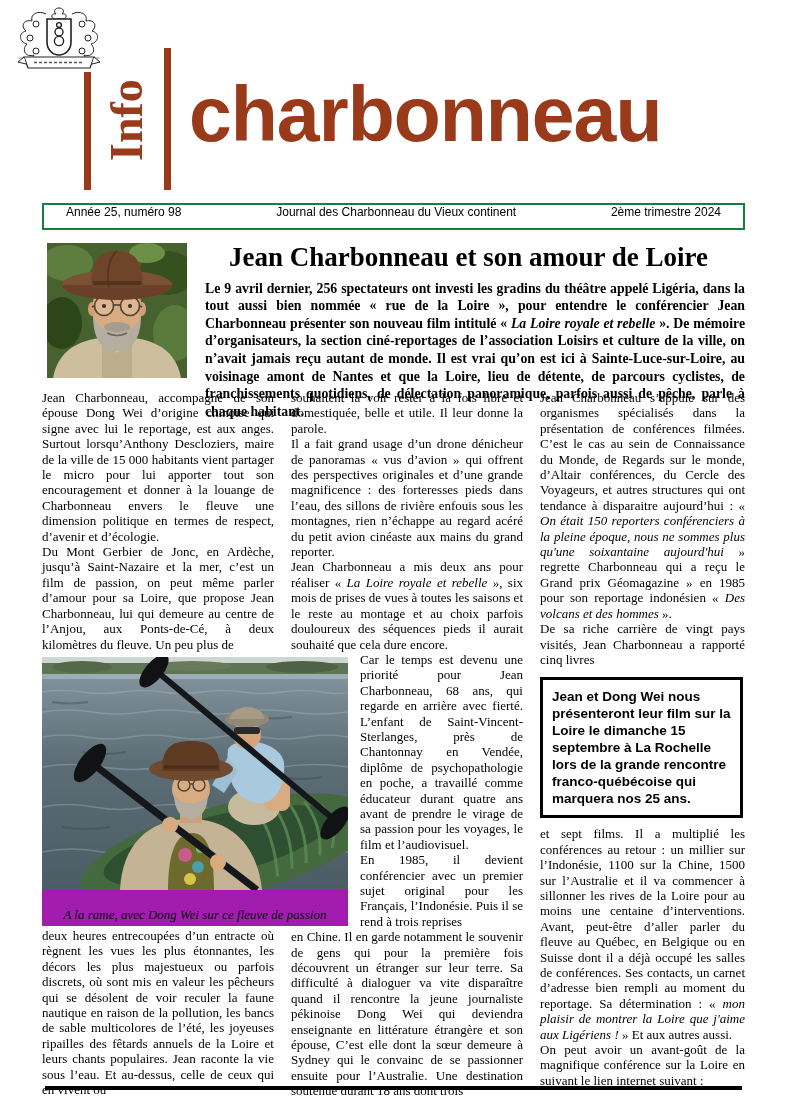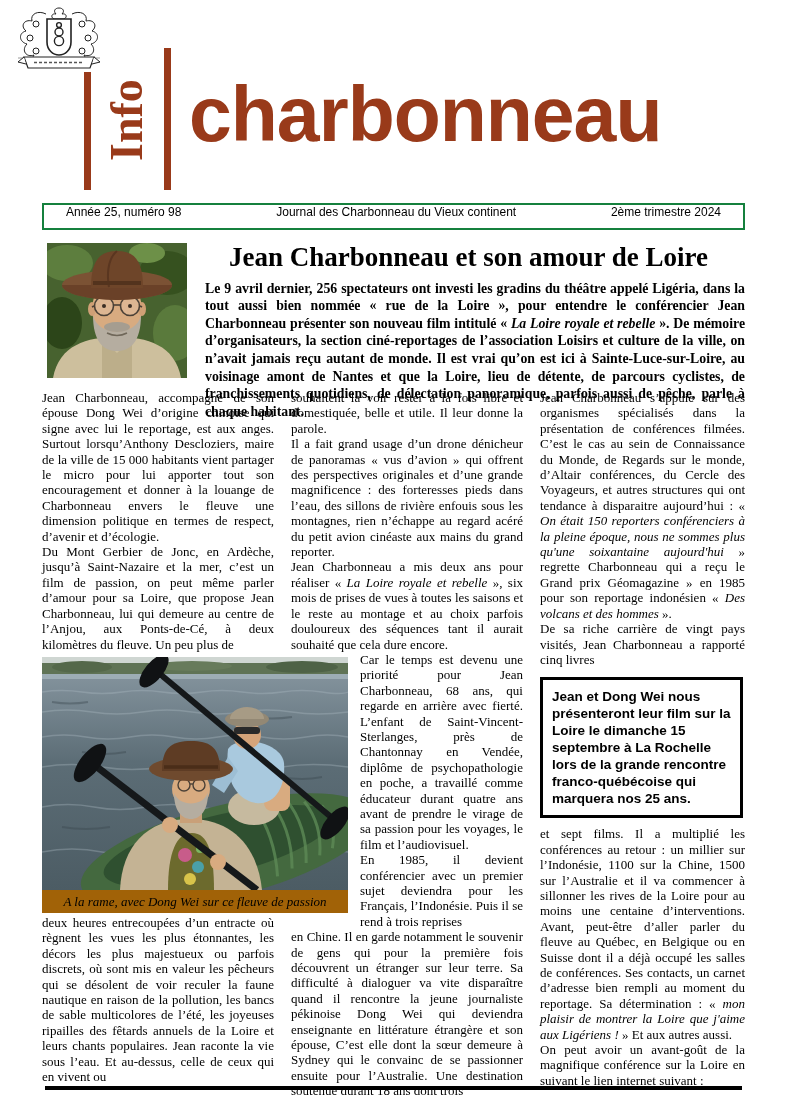--- a/index.html
+++ b/index.html
@@ -48,21 +48,21 @@
   .columns { position:absolute; left:42px; top:390px; width:703px; display:flex; gap:17px; }
   .col  { position:relative; }
   .col1 { flex:0 0 232px; width:232px; }
   .col2 { flex:0 0 232px; width:232px; }
   .col3 { flex:1; }
   .columns p { margin:0; font-size:13px; line-height:15.4px; text-align:justify; }
   figure.river-figure { margin:5px 0 2px; width:306px; position:relative; z-index:2; }
   figure.river-figure svg { display:block; }
   figcaption {
     width:306px; text-align:center; font-style:italic; font-size:13px;
-    padding:4px 0 3px; background:#a16207;
+    padding:17px 0 3px; background:#a21caf;
   }
   .wrap-indent { margin-left:69px; min-height:252px; }
   .promo-box {
     border:3px solid #000; margin:10px 2px 8px 0; padding:8px 9px;
     font-family:"Liberation Sans","DejaVu Sans",sans-serif;
     font-weight:bold; font-size:13.5px; line-height:17px; text-align:left;
   }
   .bottom-rule { position:absolute; left:45px; top:1086px; width:697px; height:4px; background:#000; }
 </style>
 </head>
@@ -245,24 +245,24 @@
           </g>
         </svg>
         <figcaption>A la rame, avec Dong Wei sur ce fleuve de passion</figcaption>
       </figure>
       <p><span>deux heures entrecoupées d’un entracte où règnent les vues les plus étonnantes, les décors les plus majestueux ou parfois discrets, où sont mis en valeur les pêcheurs qui se désolent de voir reculer la faune nautique en raison de la pollution, les bancs de sable multicolores de l’été, les joyeuses ripailles des fêtards annuels de la Loire et leurs chants populaires. Jean raconte la vie sous l’eau. Et au-dessus, celle de ceux qui en vivent ou</span></p>
     </div>
 
     <div class="col col2">
       <p><span>souhaitent la voir rester à la fois libre et domestiquée, belle et utile. Il leur donne la parole.</span></p>
       <p><span>Il a fait grand usage d’un drone dénicheur de panoramas « vus d’avion » qui offrent des perspectives originales et d’une grande magnificence : des forteresses pieds dans l’eau, des sillons de rivière enfouis sous les montagnes, rien n’échappe au regard acéré du petit avion cinéaste aux mains du grand reporter.</span></p>
-      <p><span>Jean Charbonneau a mis deux ans pour réaliser « </span><em>La Loire royale et rebelle</em><span> », six mois de prises de vues à toutes les saisons et le reste au montage et au choix parfois douloureux des séquences tant il aurait souhaité que cela dure encore.</span></p>
+      <p><span>Jean Charbonneau a mis deux ans pour réaliser « </span><em>La Loire royale et rebelle</em><span> », six mois de prises de vues à toutes les saisons et le reste au montage et au choix parfois douloureux des séquences pieds il aurait souhaité que cela dure encore.</span></p>
       <div class="wrap-indent">
         <p><span>Car le temps est devenu une priorité pour Jean Charbonneau, 68 ans, qui regarde en arrière avec fierté. L’enfant de Saint-Vincent-Sterlanges, près de Chantonnay en Vendée, diplôme de psychopathologie en poche, a travaillé comme éducateur durant quatre ans avant de prendre le virage de sa passion pour les voyages, le film et l’audiovisuel.</span></p>
-        <p><span>En 1985, il devient conférencier avec un premier sujet deviendra pour les Français, l’Indonésie. Puis il se rend à trois reprises</span></p>
+        <p><span>En 1985, il devient conférencier avec un premier sujet original pour les Français, l’Indonésie. Puis il se rend à trois reprises</span></p>
       </div>
       <p><span>en Chine. Il en garde notamment le souvenir de gens qui pour la première fois découvrent un étranger sur leur terre. Sa difficulté à dialoguer va vite disparaître quand il rencontre la jeune journaliste pékinoise Dong Wei qui deviendra enseignante en littérature étrangère et son épouse, C’est elle dont la sœur demeure à Sydney qui le convainc de se passionner ensuite pour l’Australie. Une destination soutenue durant 18 ans dont trois</span></p>
     </div>
 
     <div class="col col3">
       <p><span>Jean Charbonneau s’appuie sur des organismes spécialisés dans la présentation de conférences filmées. C’est le cas au sein de Connaissance du Monde, de Regards sur le monde, d’Altair conférences, du Cercle des Voyageurs, et autres structures qui ont tendance à disparaitre aujourd’hui : « </span><em>On était 150 reporters conférenciers à la pleine époque, nous ne sommes plus qu'une soixantaine aujourd'hui</em><span> » regrette Charbonneau qui a reçu le Grand prix Géomagazine » en 1985 pour son reportage indonésien « </span><em>Des volcans et des hommes</em><span> ».</span></p>
       <p><span>De sa riche carrière de vingt pays visités, Jean Charbonneau a rapporté cinq livres</span></p>
       <aside class="promo-box">Jean et Dong Wei nous présenteront leur film sur la Loire le dimanche 15 septembre à La Rochelle lors de la grande rencontre franco-québécoise qui marquera nos 25 ans.</aside>
       <p><span>et sept films. Il a multiplié les conférences au retour : un millier sur l’Indonésie, 1100 sur la Chine, 1500 sur l’Australie et il va commencer à sillonner les rives de la Loire pour au moins une centaine d’interventions. Avant, peut-être d’aller parler du fleuve au Québec, en Belgique ou en Suisse dont il a déjà occupé les salles de conférences. Ses contacts, un carnet d’adresse bien rempli au moment du reportage. Sa détermination : « </span><em>mon plaisir de montrer la Loire que j'aime aux Ligériens !</em><span> » Et aux autres aussi.</span></p>
       <p><span>On peut avoir un avant-goût de la magnifique conférence sur la Loire en suivant le lien internet suivant : </span></p>

